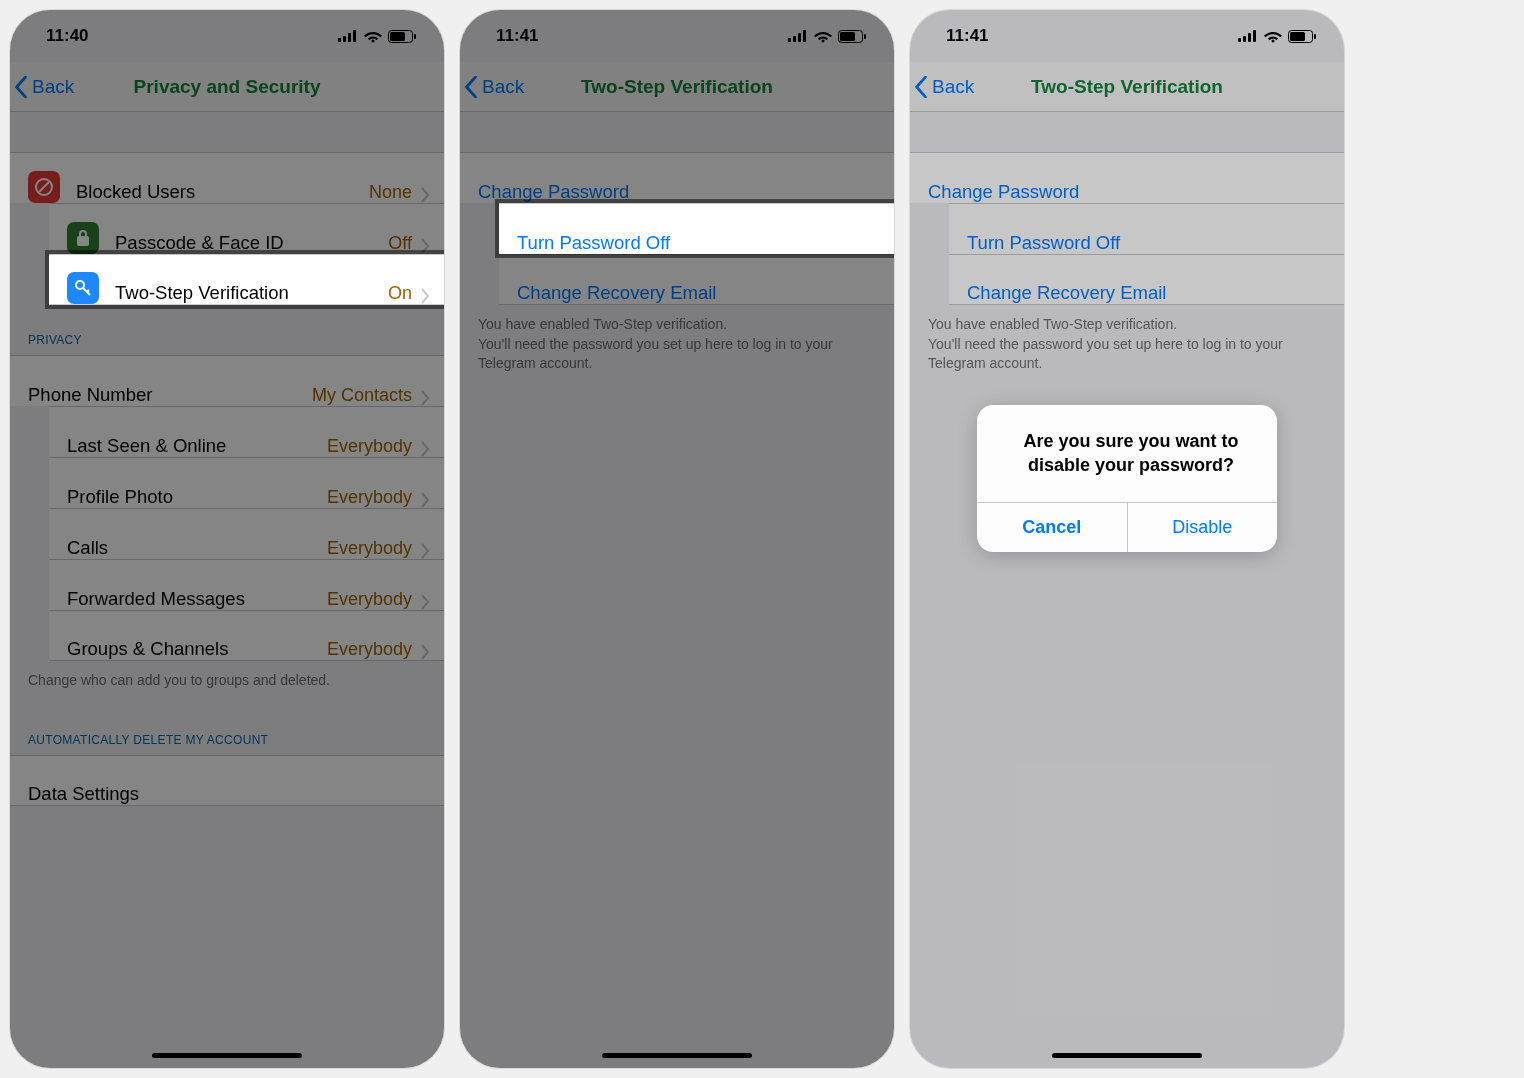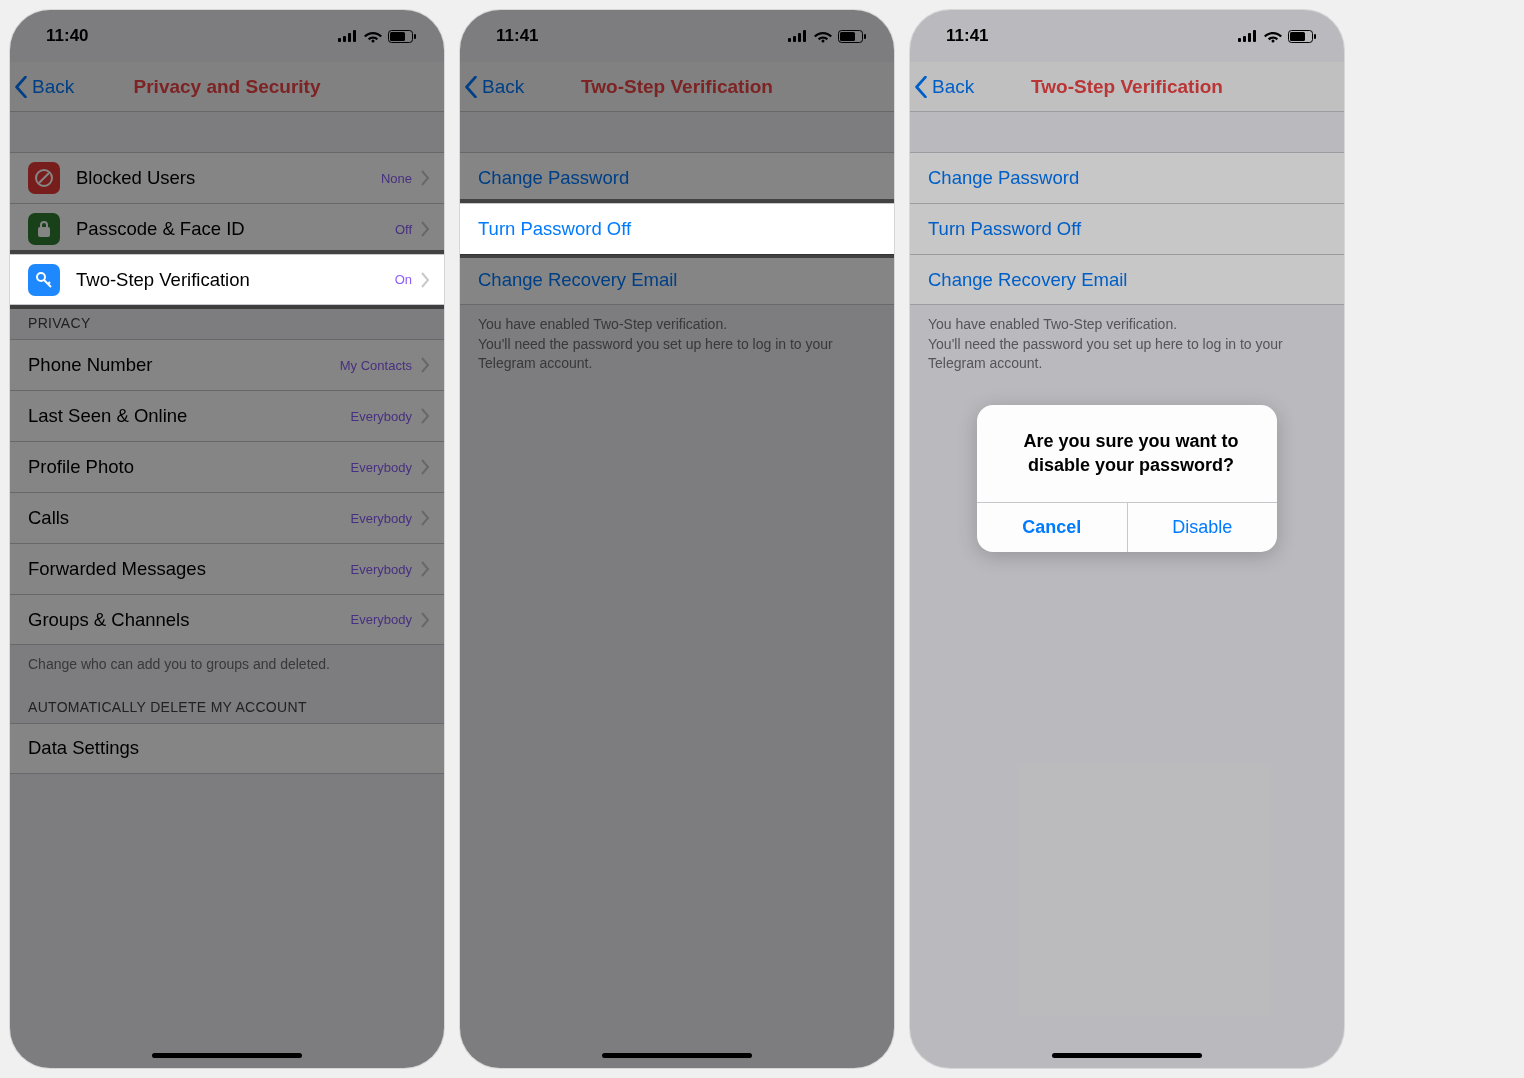--- a/index.html
+++ b/index.html
@@ -53,74 +53,74 @@
     border-bottom: 1px solid #c8c7cc;
     background: #f7f7f8;
     position: relative;
   }
   .nav-title {
     position: absolute;
     left: 0; right: 0;
     text-align: center;
     font-weight: 600;
     font-size: 19px;
-    color: #ef4444;
+    color: #15803d;
     pointer-events: none;
   }
   .back-btn {
     display: flex;
     align-items: center;
     color: #007aff;
     font-size: 19px;
     z-index: 1;
   }
   .chevron-left {
     width: 14px; height: 22px;
     margin-right: 4px;
   }
   .section-gap { height: 40px; }
   .section-header {
-    font-size: 14px;
-    color: #404040;
+    font-size: 12px;
+    color: #0369a1;
     text-transform: uppercase;
-    padding: 10px 18px 8px;
+    padding: 28px 18px 8px;
     letter-spacing: 0.3px;
   }
   .section-footer {
     font-size: 14px;
     color: #6d6d72;
     padding: 10px 18px 14px;
     line-height: 1.4;
   }
   .row {
     background: #fff;
     min-height: 51px;
     display: flex;
-    align-items: center;
+    align-items: flex-end;
     padding: 0 14px 0 18px;
     border-top: 0.5px solid #c8c7cc;
     font-size: 18.5px;
   }
   .row:last-child { border-bottom: 0.5px solid #c8c7cc; }
   .row-icon {
     width: 32px; height: 32px;
     border-radius: 7px;
     margin-right: 16px;
     display: flex;
     align-items: center;
     justify-content: center;
     flex-shrink: 0;
   }
   .row-label { flex: 1; color: #000; }
   .row-label.link { color: #007aff; }
-  .row-value { color: #8b5cf6; margin-right: 8px; font-size: 13px; }
+  .row-value { color: #a16207; margin-right: 8px; font-size: 18px; }
   .chevron-right {
     width: 10px; height: 16px;
   }
-  .row-group .row + .row { border-top: 0.5px solid #c8c7cc; }
+  .row-group .row + .row { border-top: 0.5px solid #c8c7cc; margin-left: 39px; }
   .row-group .row:first-child { border-top: 0.5px solid #c8c7cc; }
   .row-group .row:last-child { border-bottom: 0.5px solid #c8c7cc; }
   .icon-red { background: #e53935; }
   .icon-green { background: #2e7d32; }
   .icon-blue { background: #1e88ff; }
   .home-indicator {
     position: absolute;
     bottom: 10px;
     left: 50%;
     transform: translateX(-50%);

